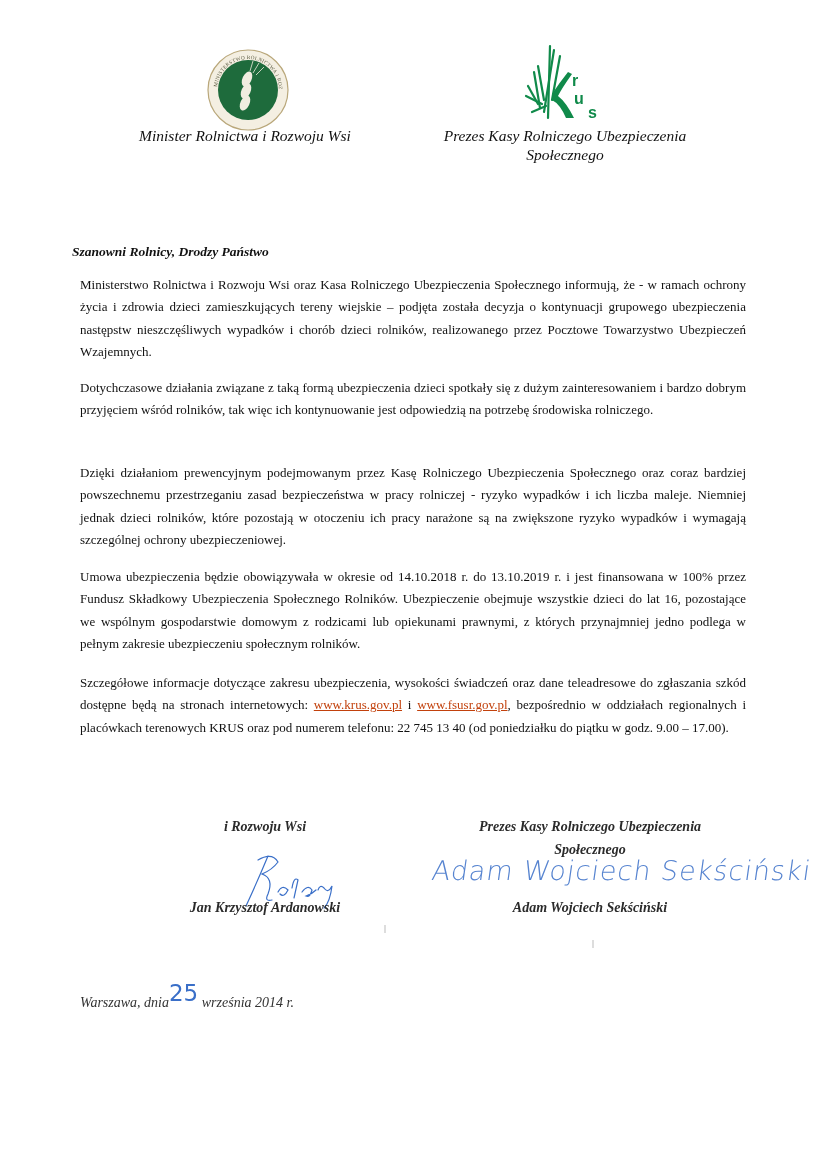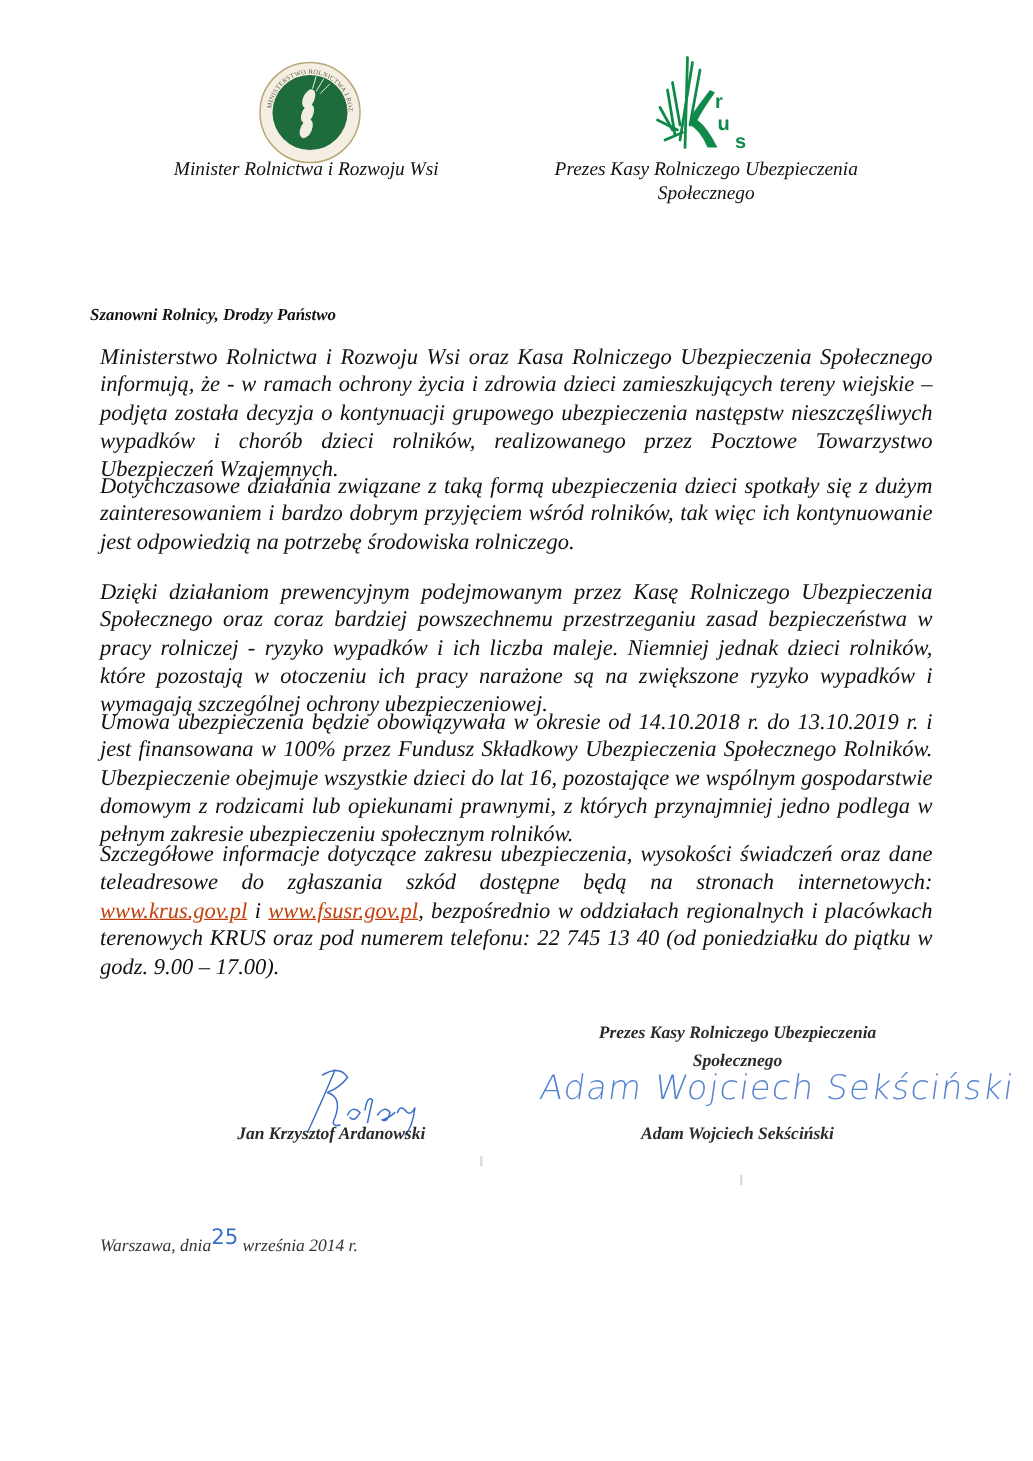--- a/index.html
+++ b/index.html
@@ -5,32 +5,32 @@
   html, body { margin: 0; padding: 0; background: #ffffff; }
   body { width: 826px; height: 1169px; position: relative; overflow: hidden;
          font-family: "Liberation Serif", "DejaVu Serif", serif; color: #111; }
   .abs { position: absolute; }
   .logo-min { left: 207px; top: 49px; width: 82px; height: 82px; }
   .logo-krus { left: 524px; top: 42px; width: 82px; height: 80px; }
   .hdr { font-style: italic; font-size: 15.5px; text-align: center; line-height: 19px; }
   .hdr-left { left: 110px; top: 126px; width: 270px; }
   .hdr-right { left: 420px; top: 126px; width: 290px; }
   .salutation { left: 72px; top: 244px; font-weight: bold; font-style: italic; font-size: 13.5px; }
-  .para { left: 80px; width: 666px; font-style: italic; font-size: 18px; line-height: 22.4px;
+  .para { left: 80px; width: 666px; font-size: 13px; line-height: 22.4px;
           text-align: justify; margin: 0; }
   .p1 { top: 274px; } .p2 { top: 377px; } .p3 { top: 462px; } .p4 { top: 566px; } .p5 { top: 672px; }
   .para a { color: #c2410c; text-decoration: underline; }
   .sig { font-weight: bold; font-style: italic; font-size: 14px; text-align: center; color: #2b2b2b;
          line-height: 23px; }
   .sig-left { left: 140px; top: 815px; width: 250px; }
   .sig-right { left: 420px; top: 815px; width: 340px; }
   .sig-name-left { left: 140px; top: 896px; width: 250px; }
   .sig-name-right { left: 420px; top: 896px; width: 340px; }
   .date { left: 80px; top: 986px; font-style: italic; font-size: 14px; color: #333; }
-  .date .day { color: #3a6fc8; font-size: 17px; position: relative; top: -6px; font-family: "DejaVu Sans", sans-serif; font-style: normal; }
+  .date .day { color: #3a6fc8; font-size: 23px; position: relative; top: -6px; font-family: "DejaVu Sans", sans-serif; font-style: normal; }
   .dot { width: 2px; height: 8px; background: #ddd; }
 </style>
 </head>
 <body>
 
 <div class="abs logo-min">
   <svg width="82" height="82" viewBox="0 0 82 82">
     <circle cx="41" cy="41" r="40" fill="#f4efe2" stroke="#b9a77a" stroke-width="1.2"></circle>
     <circle cx="41" cy="41" r="30" fill="#1e6b3c"></circle>
     <g fill="#f1ede0">
@@ -79,20 +79,21 @@
 
 <div class="abs salutation">Szanowni Rolnicy, Drodzy Państwo</div>
 
 <p class="abs para p1">Ministerstwo Rolnictwa i Rozwoju Wsi oraz Kasa Rolniczego Ubezpieczenia Społecznego informują, że - w ramach ochrony życia i zdrowia dzieci zamieszkujących tereny wiejskie – podjęta została decyzja o kontynuacji grupowego ubezpieczenia następstw nieszczęśliwych wypadków i chorób dzieci rolników, realizowanego przez Pocztowe Towarzystwo Ubezpieczeń Wzajemnych.</p>
 <p class="abs para p2">Dotychczasowe działania związane z taką formą ubezpieczenia dzieci spotkały się z dużym zainteresowaniem i bardzo dobrym przyjęciem wśród rolników, tak więc ich kontynuowanie jest odpowiedzią na potrzebę środowiska rolniczego.</p>
 <p class="abs para p3">Dzięki działaniom prewencyjnym podejmowanym przez Kasę Rolniczego Ubezpieczenia Społecznego oraz coraz bardziej powszechnemu przestrzeganiu zasad bezpieczeństwa w pracy rolniczej - ryzyko wypadków i ich liczba maleje. Niemniej jednak dzieci rolników, które pozostają w otoczeniu ich pracy narażone są na zwiększone ryzyko wypadków i wymagają szczególnej ochrony ubezpieczeniowej.</p>
 <p class="abs para p4">Umowa ubezpieczenia będzie obowiązywała w okresie od 14.10.2018 r. do 13.10.2019 r. i jest finansowana w 100% przez Fundusz Składkowy Ubezpieczenia Społecznego Rolników. Ubezpieczenie obejmuje wszystkie dzieci do lat 16, pozostające we wspólnym gospodarstwie domowym z rodzicami lub opiekunami prawnymi, z których przynajmniej jedno podlega w pełnym zakresie ubezpieczeniu społecznym rolników.</p>
 <p class="abs para p5"><span>Szczegółowe informacje dotyczące zakresu ubezpieczenia, wysokości świadczeń oraz dane teleadresowe do zgłaszania szkód dostępne będą na stronach internetowych: </span><a href="#">www.krus.gov.pl</a><span> i </span><a href="#">www.fsusr.gov.pl</a><span>, bezpośrednio w oddziałach regionalnych i placówkach terenowych KRUS oraz pod numerem telefonu: 22 745 13 40 (od poniedziałku do piątku w godz. 9.00 – 17.00).</span></p>
 
 <div class="abs sig sig-left">
+  <div>i Rozwoju Wsi</div>
 </div>
 <svg class="abs" style="left:228px; top:850px;" width="120" height="60" viewBox="0 0 120 60">
   <g stroke="#3a6fc8" stroke-width="1.2" fill="none" stroke-linecap="round">
     <path d="M 40 6 Q 30 30 18 56"></path>
     <path d="M 30 10 Q 44 2 50 12 Q 44 20 34 24"></path>
     <path d="M 34 24 Q 46 28 40 44 Q 36 52 44 50"></path>
     <path d="M 50 42 Q 54 34 60 40 Q 56 48 52 44"></path>
     <path d="M 64 38 Q 66 26 70 30 L 66 48"></path>
     <path d="M 74 42 Q 80 34 84 40 Q 82 48 78 46 Q 84 44 88 40"></path>
     <path d="M 90 40 Q 92 34 96 38 Q 100 44 104 36 Q 102 52 96 58"></path>

